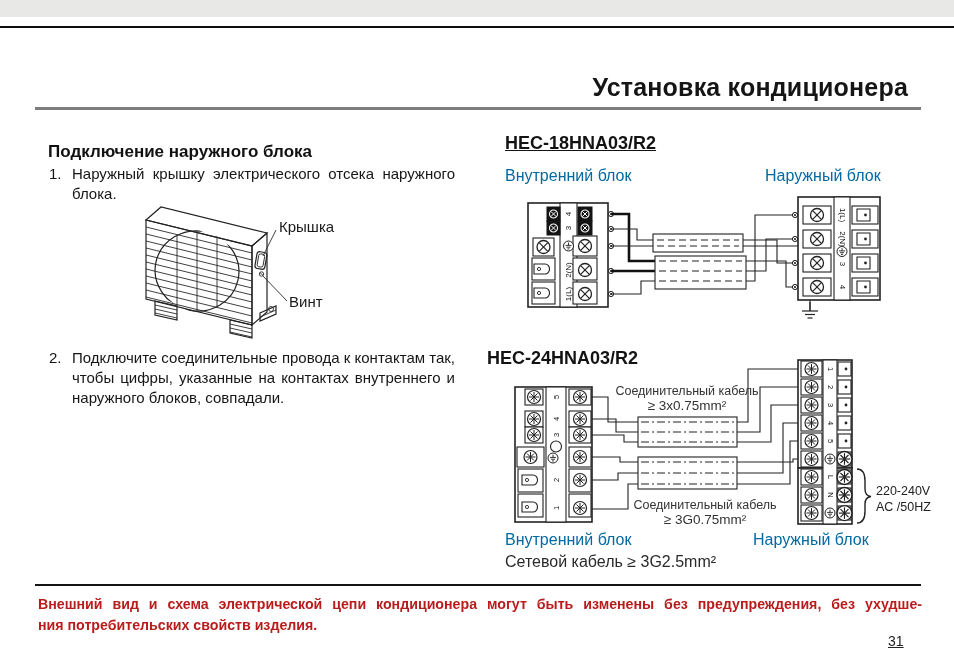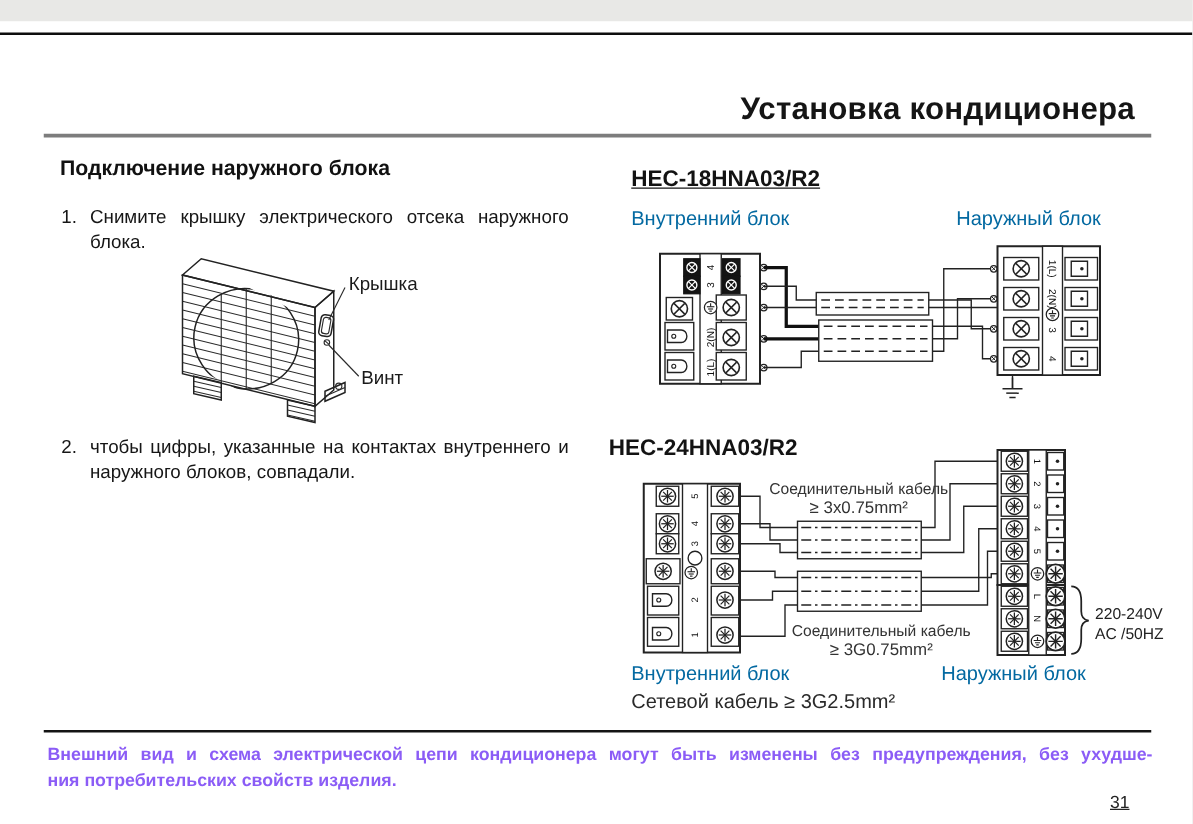--- a/index.html
+++ b/index.html
@@ -5,30 +5,30 @@
   html,body{margin:0;padding:0;background:#e8e8e6;}
   .page{
     position:relative;width:954px;height:659px;background:#ffffff;
     font-family:"Liberation Sans",sans-serif;color:#111;overflow:hidden;
     margin:17px auto;
   }
   .abs{position:absolute;}
   .topline{top:9px;left:0;width:954px;height:2px;background:#0d0d0d;}
   .title{top:56px;right:46px;font-size:25px;font-weight:bold;letter-spacing:0.2px;color:#151515;}
   .titlerule{top:90px;left:35px;width:886px;height:3px;background:#7d7d7d;}
-  .lheading{top:108px;left:48px;font-size:17px;font-weight:bold;}
+  .lheading{top:125px;left:48px;font-size:17px;font-weight:bold;}
   .step{display:flex;gap:7px;font-size:15px;line-height:20px;color:#161616;}
   .stepnum{flex:0 0 16px;}
   .steptxt{width:383px;}
   .jline{text-align:justify;text-align-last:justify;}
   .hecmodel{font-size:18px;font-weight:bold;color:#131313;}
   .blocklabel{font-size:16px;color:#0369a1;}
   .powercable{font-size:16px;color:#2a2a2a;}
   .botrule{top:567px;left:35px;width:886px;height:2px;background:#141414;}
-  .footer{top:577px;left:38px;width:884px;font-size:14.2px;font-weight:bold;line-height:21px;color:#8b5cf6;}
+  .footer{top:577px;left:38px;width:884px;font-size:14.2px;font-weight:bold;line-height:21px;color:#b91c1c;}
   .pagenum{top:616px;left:888px;font-size:14px;color:#222;text-decoration:underline;}
   svg{overflow:visible;font-family:"Liberation Sans",sans-serif;}
   svg text{fill:#222;}
   .tlabel{font-size:8px;text-anchor:middle;dominant-baseline:central;fill:#111;}
   .tlabel24{font-size:7.5px;text-anchor:middle;dominant-baseline:central;fill:#111;}
   .figlabel{font-size:15px;fill:#1a1a1a;}
   .dlabel{font-size:12.5px;text-anchor:middle;fill:#333;}
   .plabel{font-size:12.5px;fill:#222;}
   .wire{stroke:#222;stroke-width:1.1;fill:none;}
   .wirethick{stroke:#111;stroke-width:2.6;fill:none;}
@@ -45,21 +45,21 @@
 
   <div class="abs topline"></div>
   <div class="abs title">Установка кондиционера</div>
   <div class="abs titlerule"></div>
 
   <div class="abs lheading">Подключение наружного блока</div>
 
   <div class="abs step" style="top:147px;left:49px;">
     <span class="stepnum">1.</span>
     <div class="steptxt">
-      <div class="jline">Снимите крышку электрического отсека наружного</div>
+      <div class="jline">Наружный крышку электрического отсека наружного</div>
       <div>блока.</div>
     </div>
   </div>
 
   <svg class="abs" style="top:177px;left:110px;" width="280" height="150" viewBox="0 0 280 150">
     <defs>
       <clipPath id="faceclip">
           <polygon points="36,26 142,52 142,131 36,105"></polygon>
         </clipPath>
       <clipPath id="grillclip">
@@ -120,20 +120,21 @@
 
     <line class="thin" x1="166" y1="36" x2="153" y2="62"></line>
     <text class="figlabel" x="169" y="38">Крышка</text>
     <line class="thin" x1="153" y1="82" x2="177" y2="107"></line>
     <text class="figlabel" x="179" y="113">Винт</text>
   </svg>
 
   <div class="abs step" style="top:331px;left:49px;">
     <span class="stepnum">2.</span>
     <div class="steptxt">
+      <div class="jline">Подключите соединительные провода к контактам так,</div>
       <div class="jline">чтобы цифры, указанные на контактах внутреннего и</div>
       <div>наружного блоков, совпадали.</div>
     </div>
   </div>
 
   <div class="abs hecmodel" style="top:116px;left:505px;text-decoration:underline;">HEC-18HNA03/R2</div>
   <div class="abs blocklabel" style="top:150px;left:505px;">Внутренний блок</div>
   <div class="abs blocklabel" style="top:150px;left:765px;">Наружный блок</div>
 
   <svg class="abs" style="top:175px;left:500px;" width="445" height="150" viewBox="0 0 445 150">

